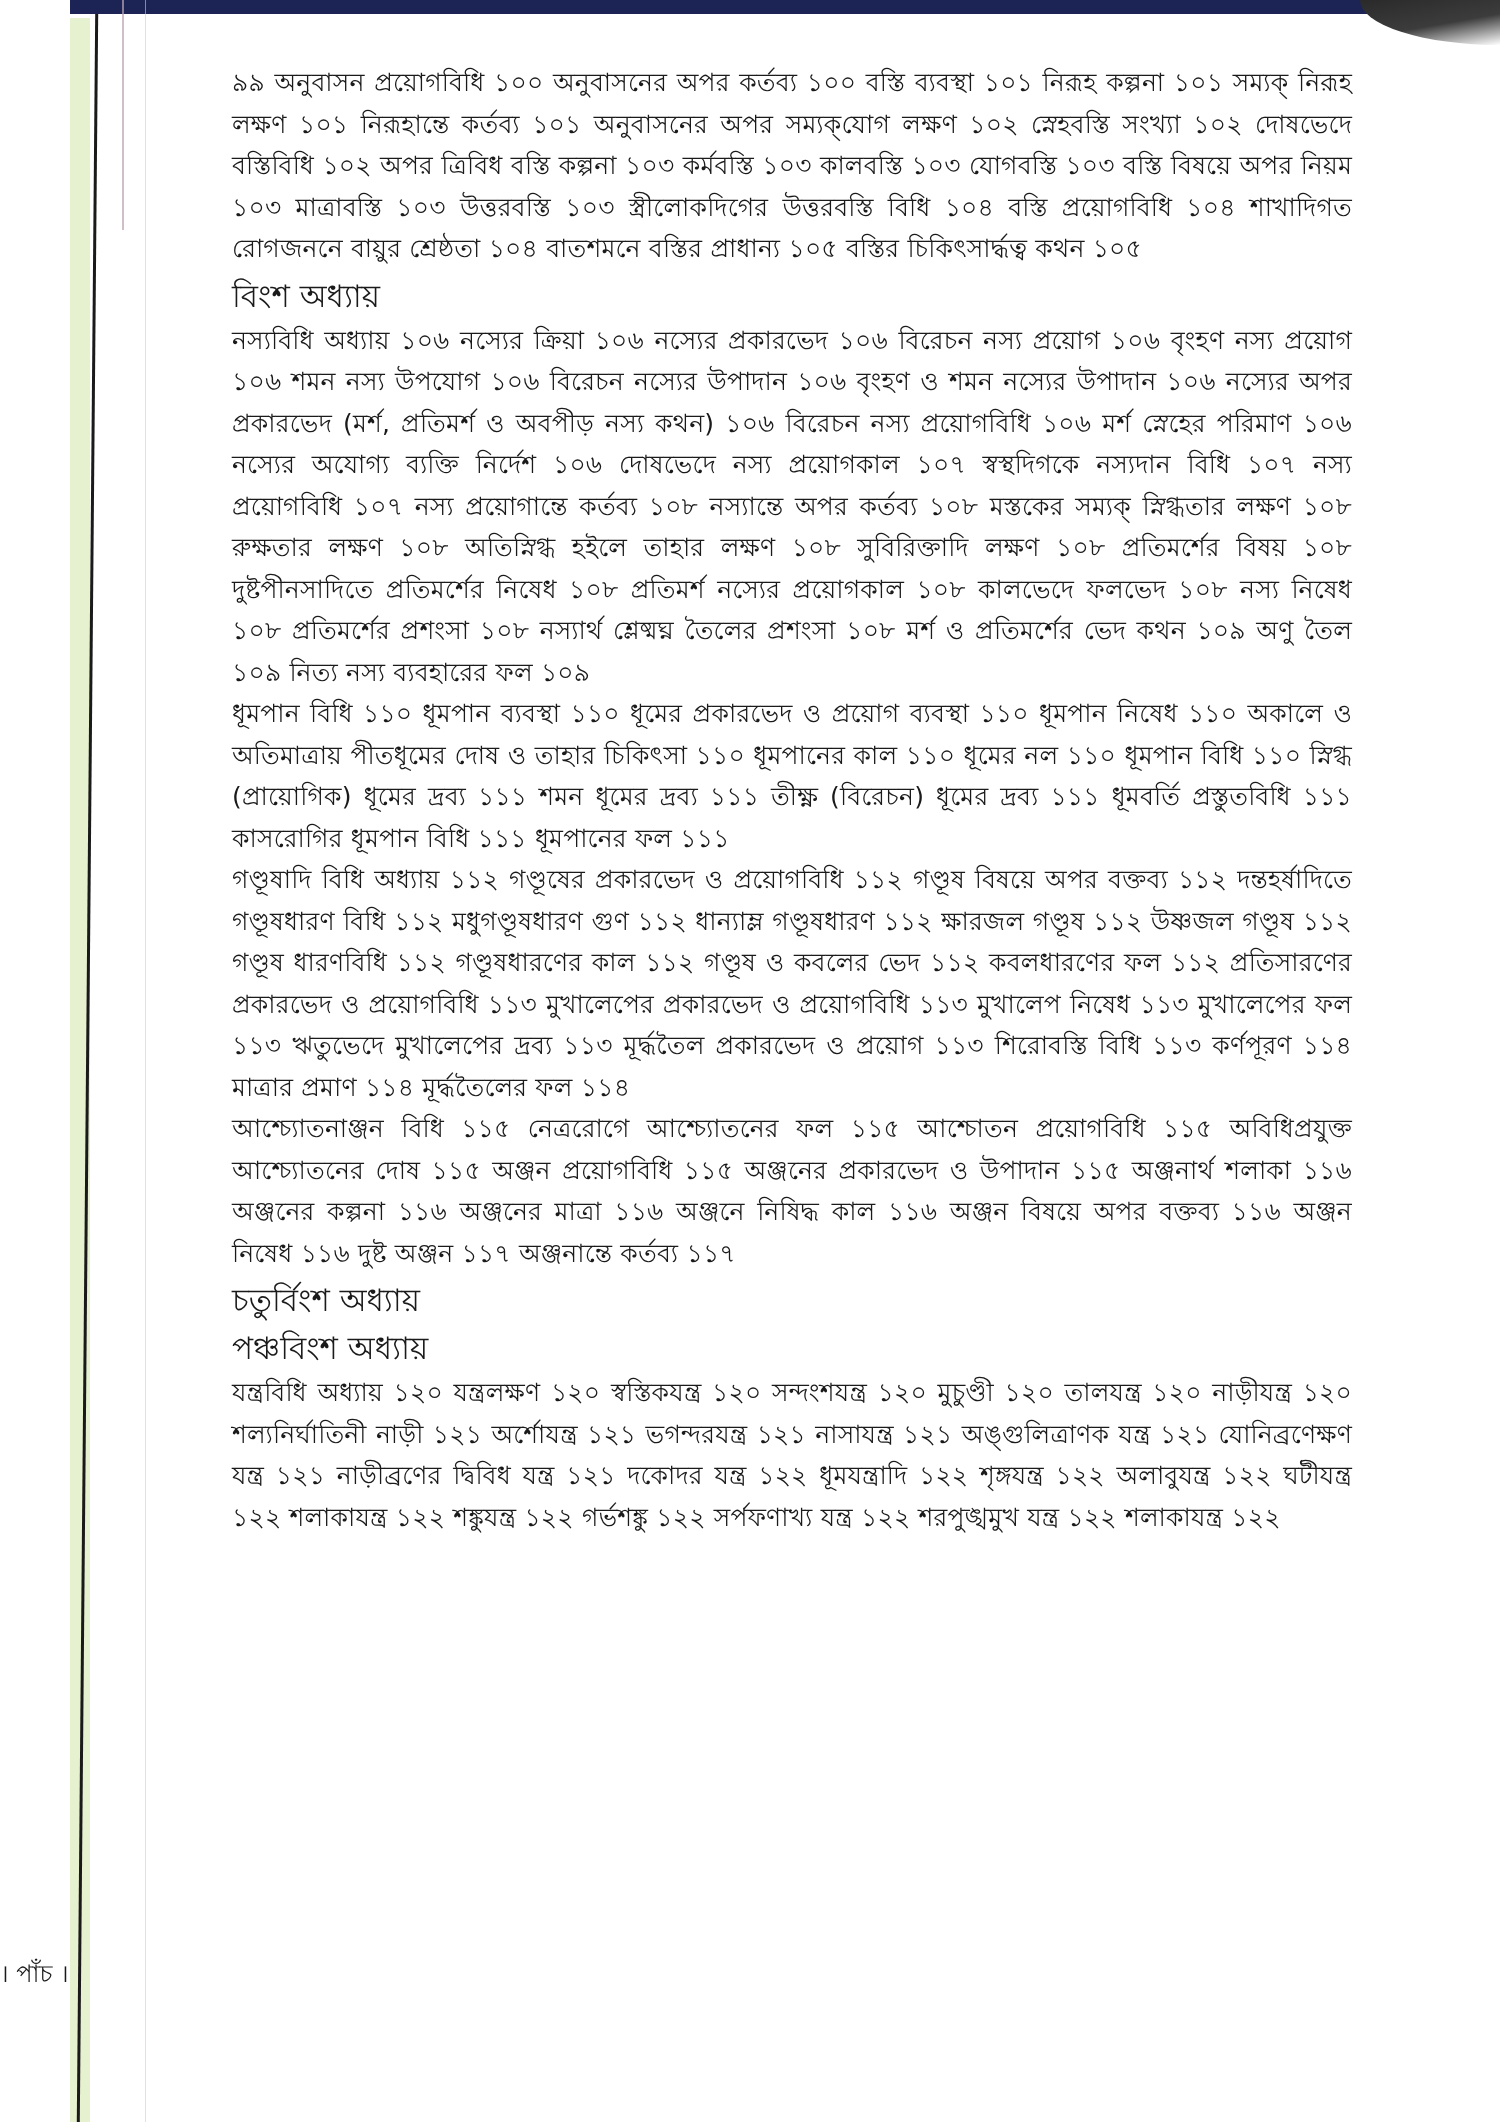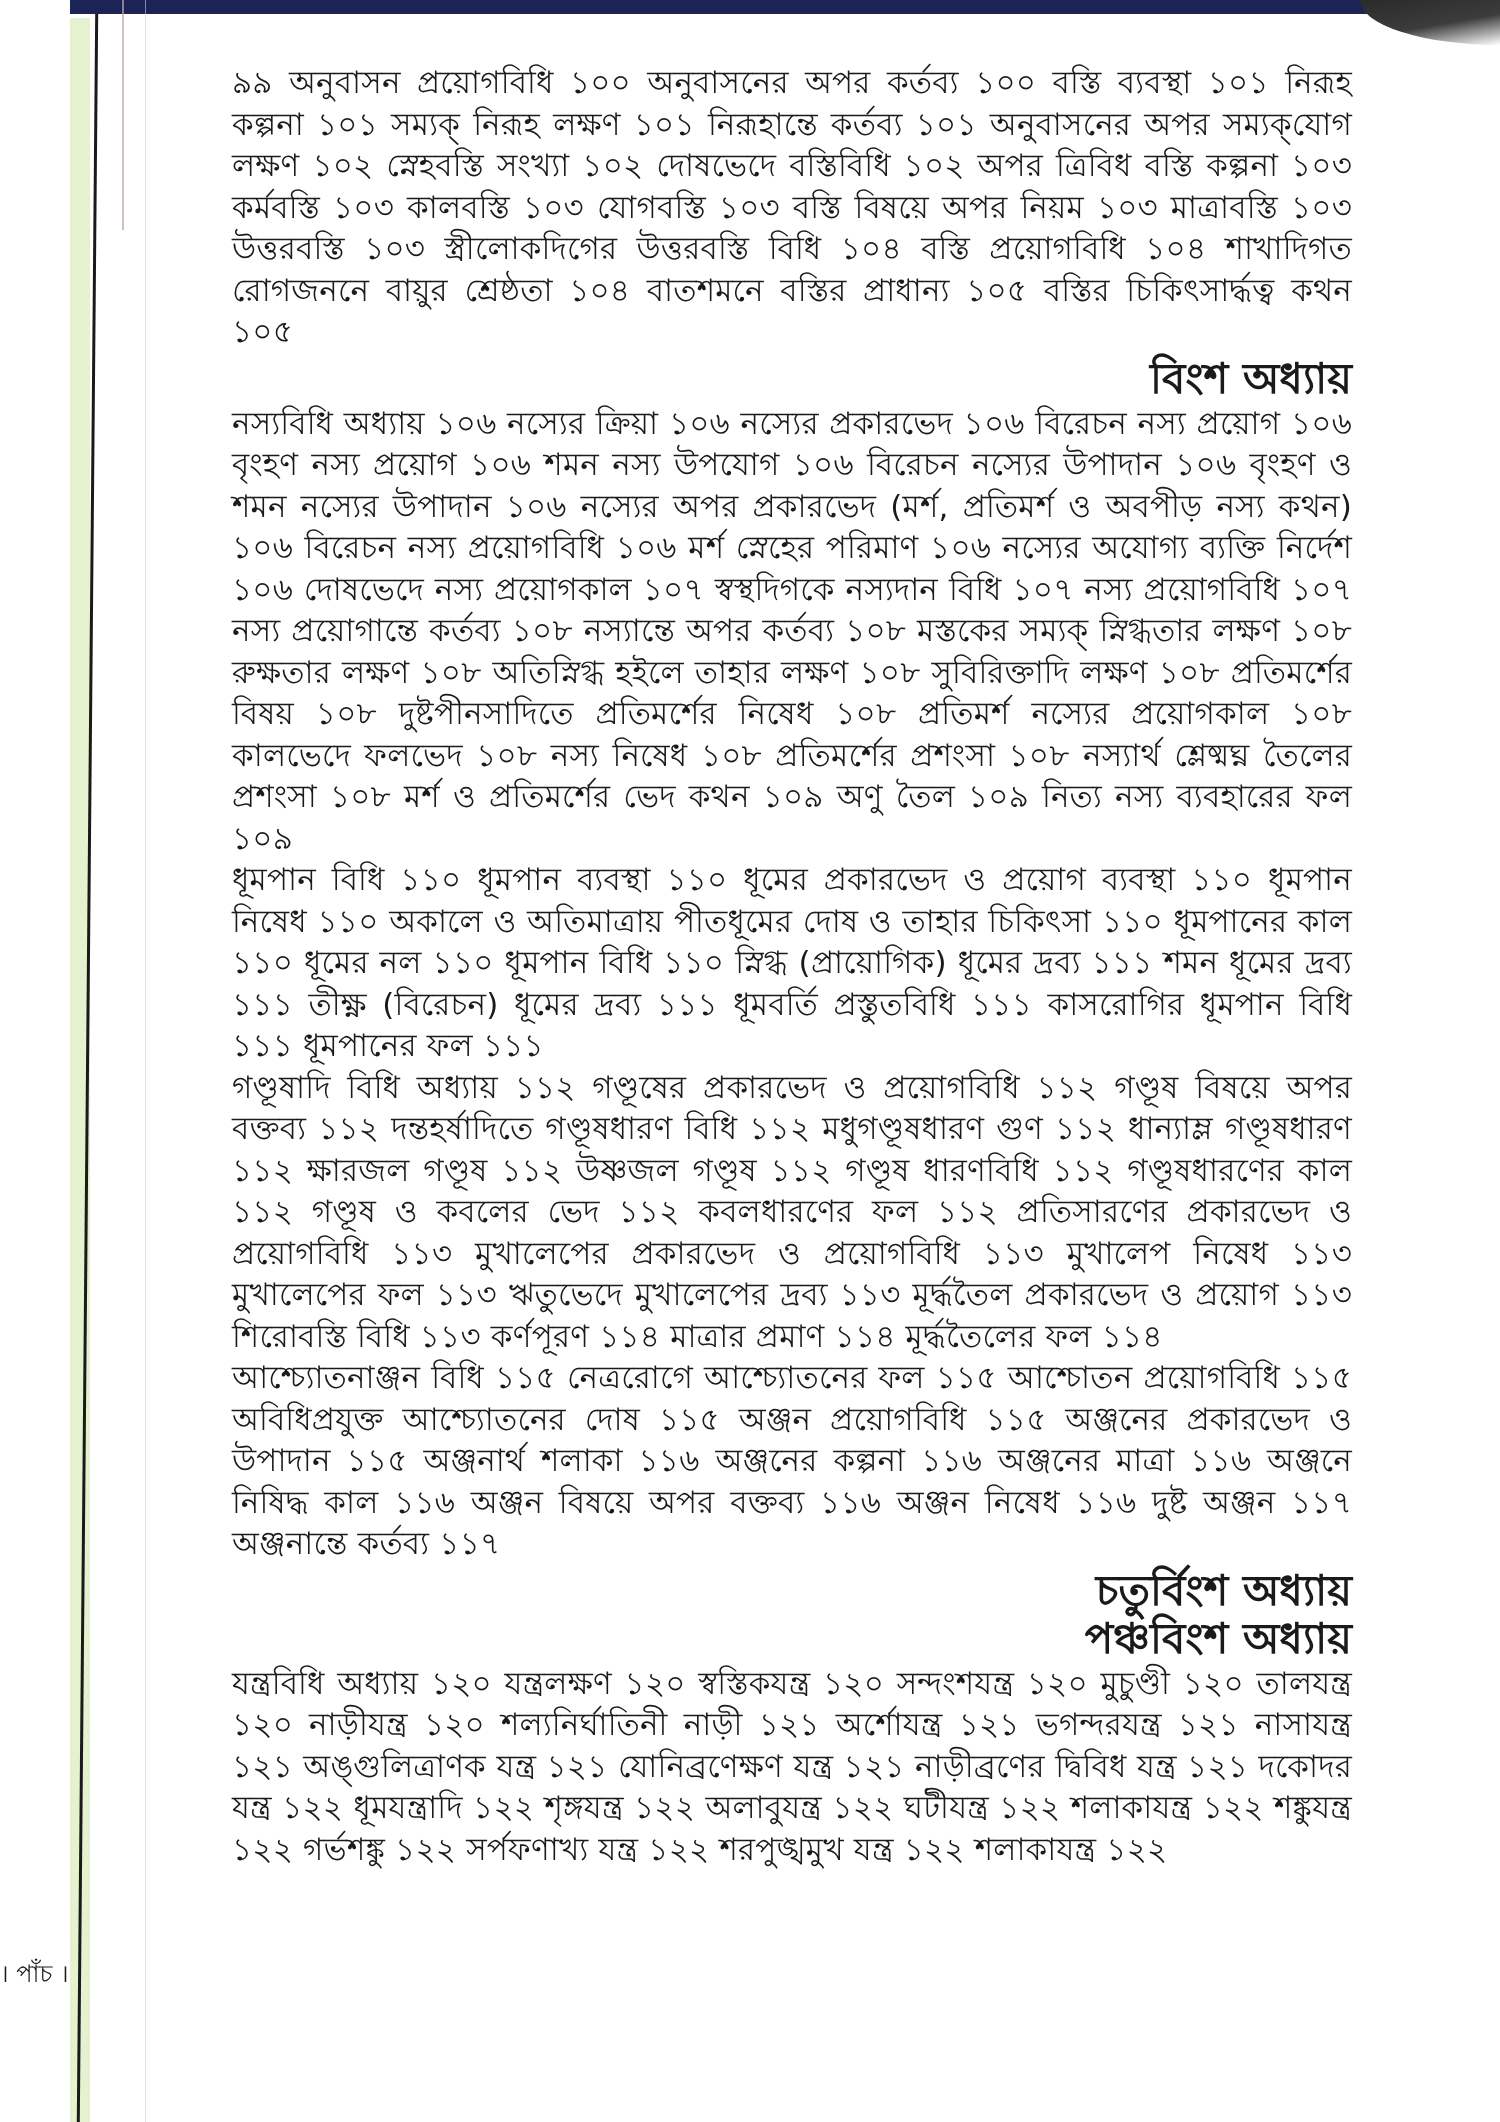--- a/index.html
+++ b/index.html
@@ -32,27 +32,27 @@
     background:#b9a4b0; opacity:.7;
   }
   .page-fold2 {
     position:absolute; left:145px; top:0; width:1px; height:2122px;
     background:#d8c6d2; opacity:.6;
   }
   .page {
     position:absolute; left:232px; top:62px; width:1120px;
   }
   .para {
-    font-size:31px; line-height:41.5px;
+    font-size:25px; line-height:41.5px;
     text-align:justify; text-align-last:left;
     margin:0; letter-spacing:0.2px;
   }
   .chapter-heading {
-    text-align:right; font-size:42px; line-height:44px;
-    margin:4px 0 2px 0; font-weight:bold;
+    text-align:left; font-size:31px; line-height:44px;
+    margin:4px 0 2px 0; font-weight:normal;
   }
   .page-number {
     position:absolute; left:0; width:100%; top:1955px;
     text-align:left; font-size:24px;
   }
 </style>
 </head>
 <body>
 
 <div class="cover-top"></div>

